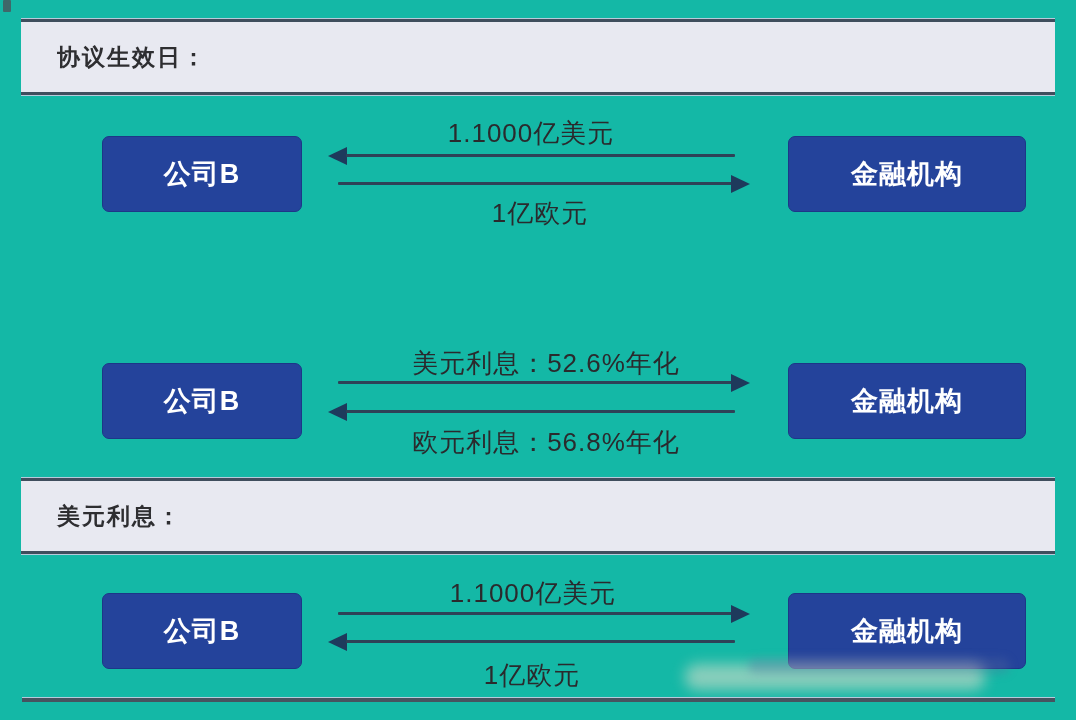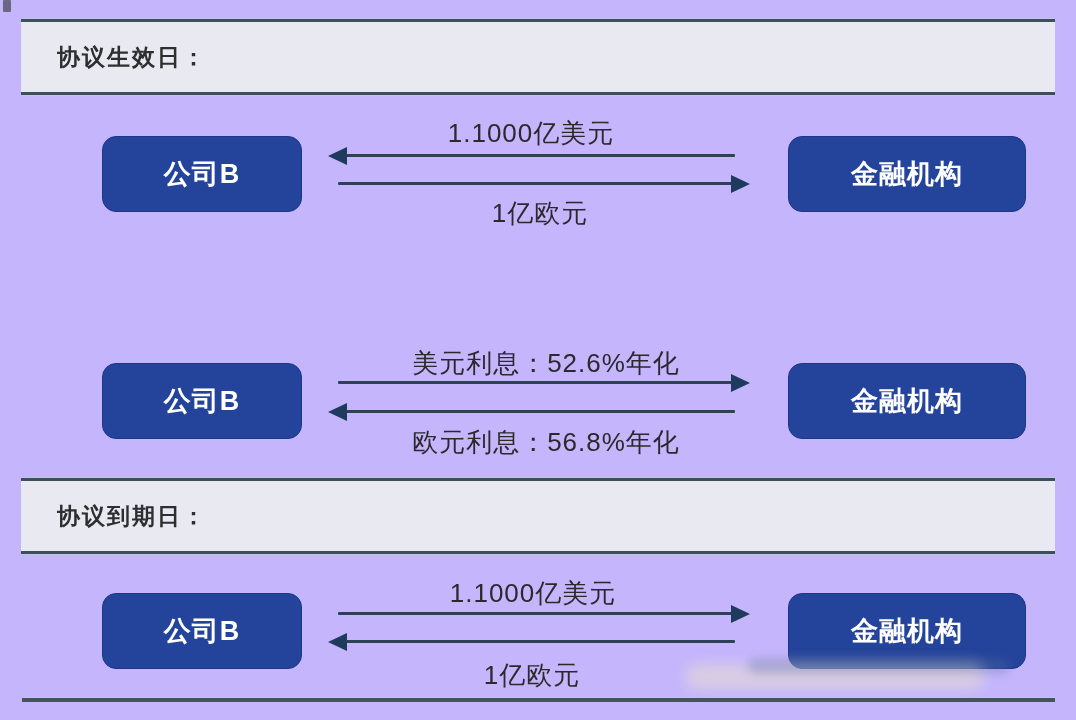--- a/index.html
+++ b/index.html
@@ -1,19 +1,19 @@
 <!DOCTYPE html>
 <html><head>
 <meta charset="utf-8">
 <style>
   html,body{margin:0;padding:0;background:#ffffff;}
   .canvas{
     position:relative;
     width:1076px;height:720px;
-    background:#c4b5fd;
+    background:#14b8a6;
     overflow:hidden;
     font-family:"Liberation Sans","DejaVu Sans",sans-serif;
   }
   
   .band{
     position:absolute;left:21px;width:1034px;box-sizing:border-box;
     background:#e8e9f1;
     border-top:3px solid #3f4e5d;
     border-bottom:3px solid #3f4e5d;
     box-shadow:0 -1px 0 #b7cadb, 0 1px 0 #b7cadb;
@@ -25,21 +25,21 @@
   }
   .band.b1{top:19px;height:76px;}
   .band.b2{top:241px;height:79px;}
   .band.b3{top:478px;height:76px;}
 
   
   .entity{
     position:absolute;width:200px;height:76px;
     background:#24439b;
     border:1px solid #1d3787;
-    border-radius:14px;box-sizing:border-box;
+    border-radius:7px;box-sizing:border-box;
     color:#ffffff;font-size:27px;font-weight:600;letter-spacing:1px;
     display:flex;align-items:center;justify-content:center;
   }
   .ent-l{left:102px;}
   .ent-r{left:788px;width:238px;}
   .r1{top:136px;}
   .r2{top:363px;}
   .r3{top:593px;}
 
   
@@ -110,21 +110,21 @@
 
   <div class="flow-label" style="left:546px;top:346px;">美元利息：52.6%年化</div>
   <div class="shaft" style="left:338px;top:381px;width:394px;"></div>
   <div class="head head-right" style="left:731px;top:374px;"></div>
 
   <div class="head head-left" style="left:328px;top:403px;"></div>
   <div class="shaft" style="left:346px;top:410px;width:389px;"></div>
   <div class="flow-label" style="left:546px;top:425px;">欧元利息：56.8%年化</div>
 
   <div class="band b3">
-    <span class="band-label">协议到期日：</span>
+    <span class="band-label">美元利息：</span>
   </div>
 
   <div class="entity ent-l r3">
     <span>公司B</span>
   </div>
   <div class="entity ent-r r3">
     <span>金融机构</span>
   </div>
 
   <div class="flow-label" style="left:533px;top:576px;">1.1000亿美元</div>

